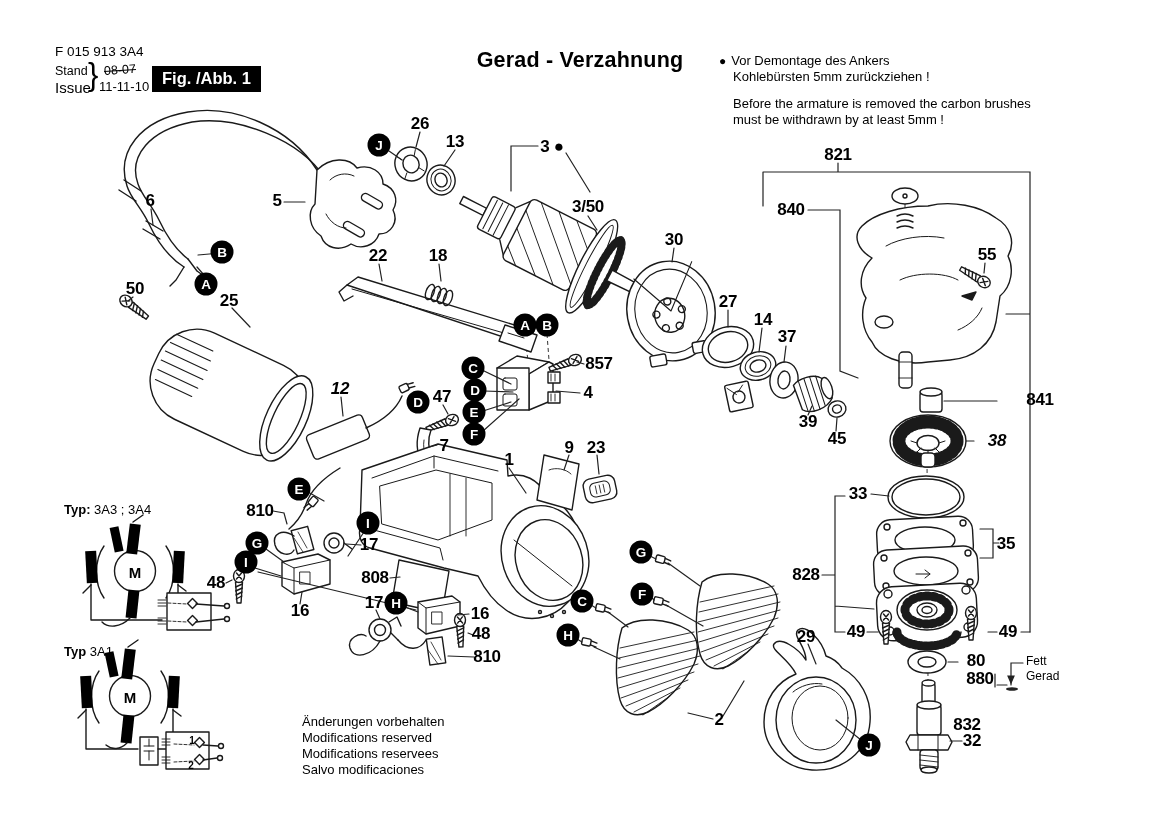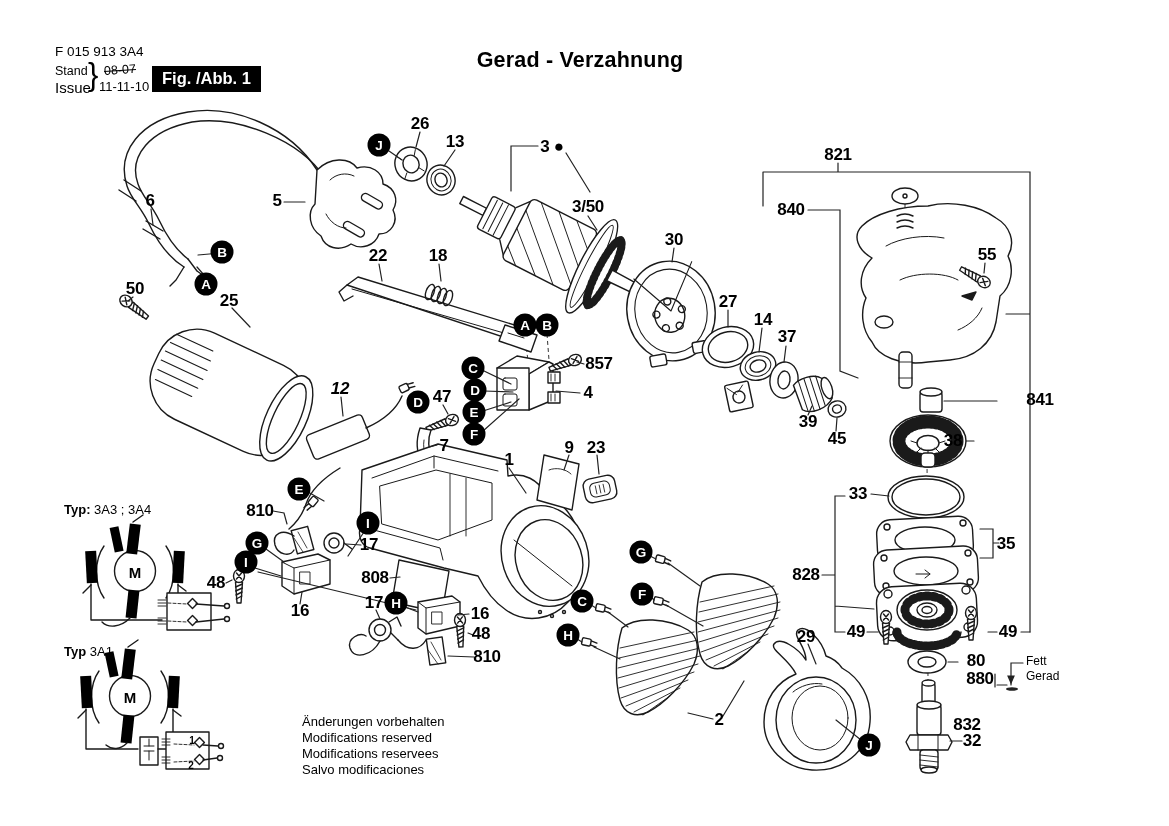--- a/index.html
+++ b/index.html
@@ -435,20 +435,26 @@
 
 <div class="abs hdr-pn">F 015 913 3A4</div>
 <div class="abs hdr-stand">Stand</div>
 <div class="abs hdr-issue">Issue</div>
 <div class="abs hdr-brace">}</div>
 <div class="abs hdr-old">08-07</div>
 <div class="abs hdr-date">11-11-10</div>
 <div class="abs fig-box">Fig. /Abb. 1</div>
 <div class="abs title">Gerad - Verzahnung</div>
 
+<div class="abs warn">
+  <div><span class="b">●</span><span>Vor Demontage des Ankers</span></div>
+  <div class="ind">Kohlebürsten 5mm zurückziehen !</div>
+  <div class="ind gap">Before the armature is removed the carbon brushes</div>
+  <div class="ind">must be withdrawn by at least 5mm !</div>
+</div>
 
 <div class="abs grease">
   <div>Fett</div>
   <div>Gerad</div>
 </div>
 
 <div class="abs footer" id="footer-block">
       <div>Änderungen vorbehalten</div>
       <div>Modifications reserved</div>
       <div>Modifications reservees</div>
@@ -471,21 +477,21 @@
       <div class="part-label" style="left: 728px; top: 302px;">27</div>
       <div class="part-label" style="left: 763px; top: 320px;">14</div>
       <div class="part-label" style="left: 787px; top: 337px;">37</div>
       <div class="part-label" style="left: 1012px; top: 400px; margin-left: 28px;">841</div>
       <div class="part-label" style="left: 135px; top: 289px;">50</div>
       <div class="part-label" style="left: 229px; top: 301px;">25</div>
       <div class="part-label" style="left: 599px; top: 364px;">857</div>
       <div class="part-label" style="left: 588px; top: 393px;">4</div>
       <div class="part-label" style="left: 808px; top: 422px;">39</div>
       <div class="part-label" style="left: 837px; top: 439px;">45</div>
-      <div class="part-label" style="left: 953px; top: 441px;">38</div>
+      <div class="part-label" style="left: 997px; top: 441px; font-style: italic;">38</div>
       <div class="part-label" style="left: 340px; top: 389px; font-style: italic;">12</div>
       <div class="part-label" style="left: 442px; top: 397px;">47</div>
       <div class="part-label" style="left: 444px; top: 446px;">7</div>
       <div class="part-label" style="left: 569px; top: 448px;">9</div>
       <div class="part-label" style="left: 596px; top: 448px;">23</div>
       <div class="part-label" style="left: 858px; top: 494px;">33</div>
       <div class="part-label" style="left: 1006px; top: 544px;">35</div>
       <div class="part-label" style="left: 509px; top: 460px;">1</div>
       <div class="part-label" style="left: 260px; top: 511px;">810</div>
       <div class="part-label" style="left: 369px; top: 545px;">17</div>

